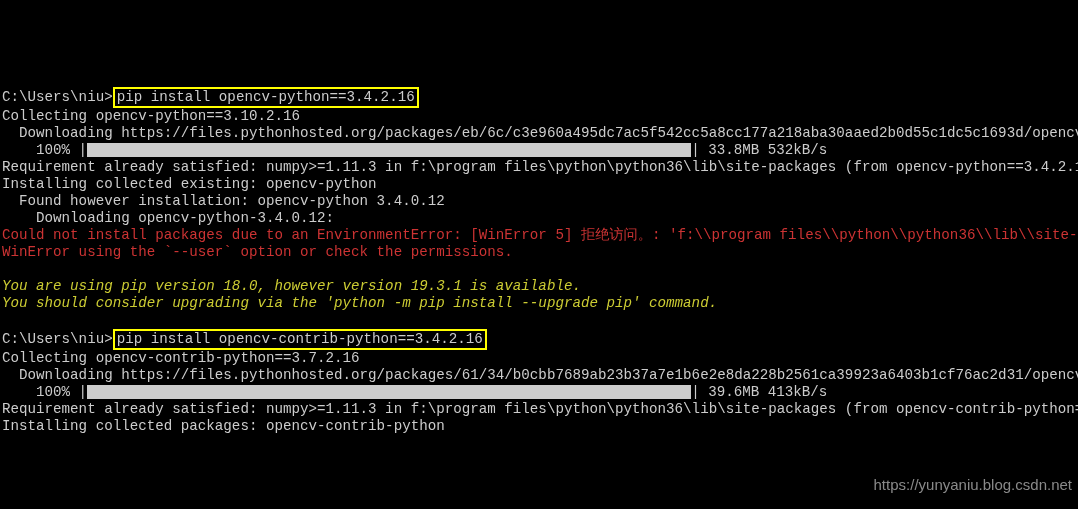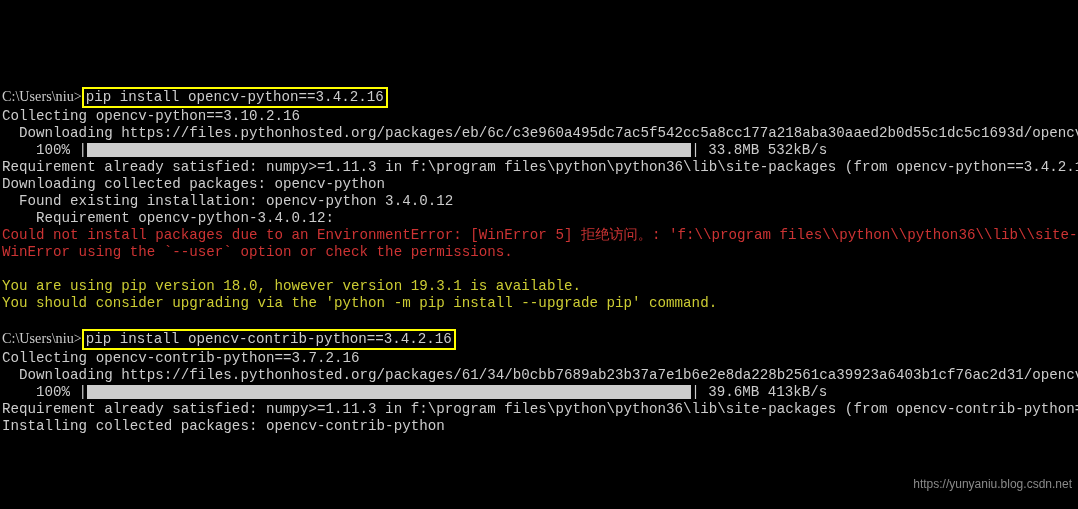--- a/index.html
+++ b/index.html
@@ -11,57 +11,57 @@
     font-size: 14.2px;
     line-height: 17px;
     white-space: pre;
     width: 1078px;
     height: 509px;
     overflow: hidden;
     box-sizing: border-box;
     position: relative;
   }
   .line { white-space: pre; }
-  .prompt { color: #cccccc; font-family: Liberation Serif, serif; }
+  .prompt { color: #cccccc; }
   .highlight-cmd {
     border: 2px solid #ffff00;
     padding: 0 2px;
     display: inline-block;
   }
   .red { color: #cc3333; }
-  .yellow { color: #cccc33; }
+  .yellow { color: #cccc33; font-style: italic; }
   .barfg {
     display: inline-block;
     background: #cccccc;
     height: 14px;
     vertical-align: middle;
   }
   .watermark {
     position: absolute;
     right: 6px;
     bottom: 16px;
     color: #8a8a8a;
     font-family: Arial, sans-serif;
-    font-size: 12px;
+    font-size: 15px;
   }
 </style>
 </head>
 <body>
 
 
 
 <div>
 <span class="line"><span class="prompt">C:\Users\niu&gt;</span><span class="highlight-cmd">pip install opencv-python==3.4.2.16</span></span>
 <span class="line">Collecting opencv-python==3.10.2.16</span>
 <span class="line">  Downloading https://files.pythonhosted.org/packages/eb/6c/c3e960a495dc7ac5f542cc5a8cc177a218aba30aaed2b0d55c1dc5c1693d/opencv_python-3.4.2.16-cp36-cp36m-win_amd64.whl (33.8MB)</span>
 <span class="line"><span>    100% |</span><span class="barfg" style="width:604px"></span><span>| 33.8MB 532kB/s</span></span>
 <span class="line">Requirement already satisfied: numpy&gt;=1.11.3 in f:\program files\python\python36\lib\site-packages (from opencv-python==3.4.2.16) (1.14.5+mkl)</span>
-<span class="line">Downloading collected packages: opencv-python</span>
-<span class="line">  Found existing installation: opencv-python 3.4.0.12</span>
-<span class="line">    Requirement opencv-python-3.4.0.12:</span>
+<span class="line">Installing collected existing: opencv-python</span>
+<span class="line">  Found however installation: opencv-python 3.4.0.12</span>
+<span class="line">    Downloading opencv-python-3.4.0.12:</span>
 <span class="line red">Could not install packages due to an EnvironmentError: [WinError 5] 拒绝访问。: 'f:\\program files\\python\\python36\\lib\\site-packages\\cv2\\cv2.cp36-win_amd64.pyd'</span>
 <span class="line red">WinError using the `--user` option or check the permissions.</span>
 <span class="line"> </span>
 <span class="line yellow">You are using pip version 18.0, however version 19.3.1 is available.</span>
 <span class="line yellow">You should consider upgrading via the 'python -m pip install --upgrade pip' command.</span>
 <span class="line"> </span>
 <span class="line"><span class="prompt">C:\Users\niu&gt;</span><span class="highlight-cmd">pip install opencv-contrib-python==3.4.2.16</span></span>
 <span class="line">Collecting opencv-contrib-python==3.7.2.16</span>
 <span class="line">  Downloading https://files.pythonhosted.org/packages/61/34/b0cbb7689ab23b37a7e1b6e2e8da228b2561ca39923a6403b1cf76ac2d31/opencv_contrib_python-3.4.2.16-cp36-cp36m-win_amd64.whl (39.6MB)</span>
 <span class="line"><span>    100% |</span><span class="barfg" style="width:604px"></span><span>| 39.6MB 413kB/s</span></span>

